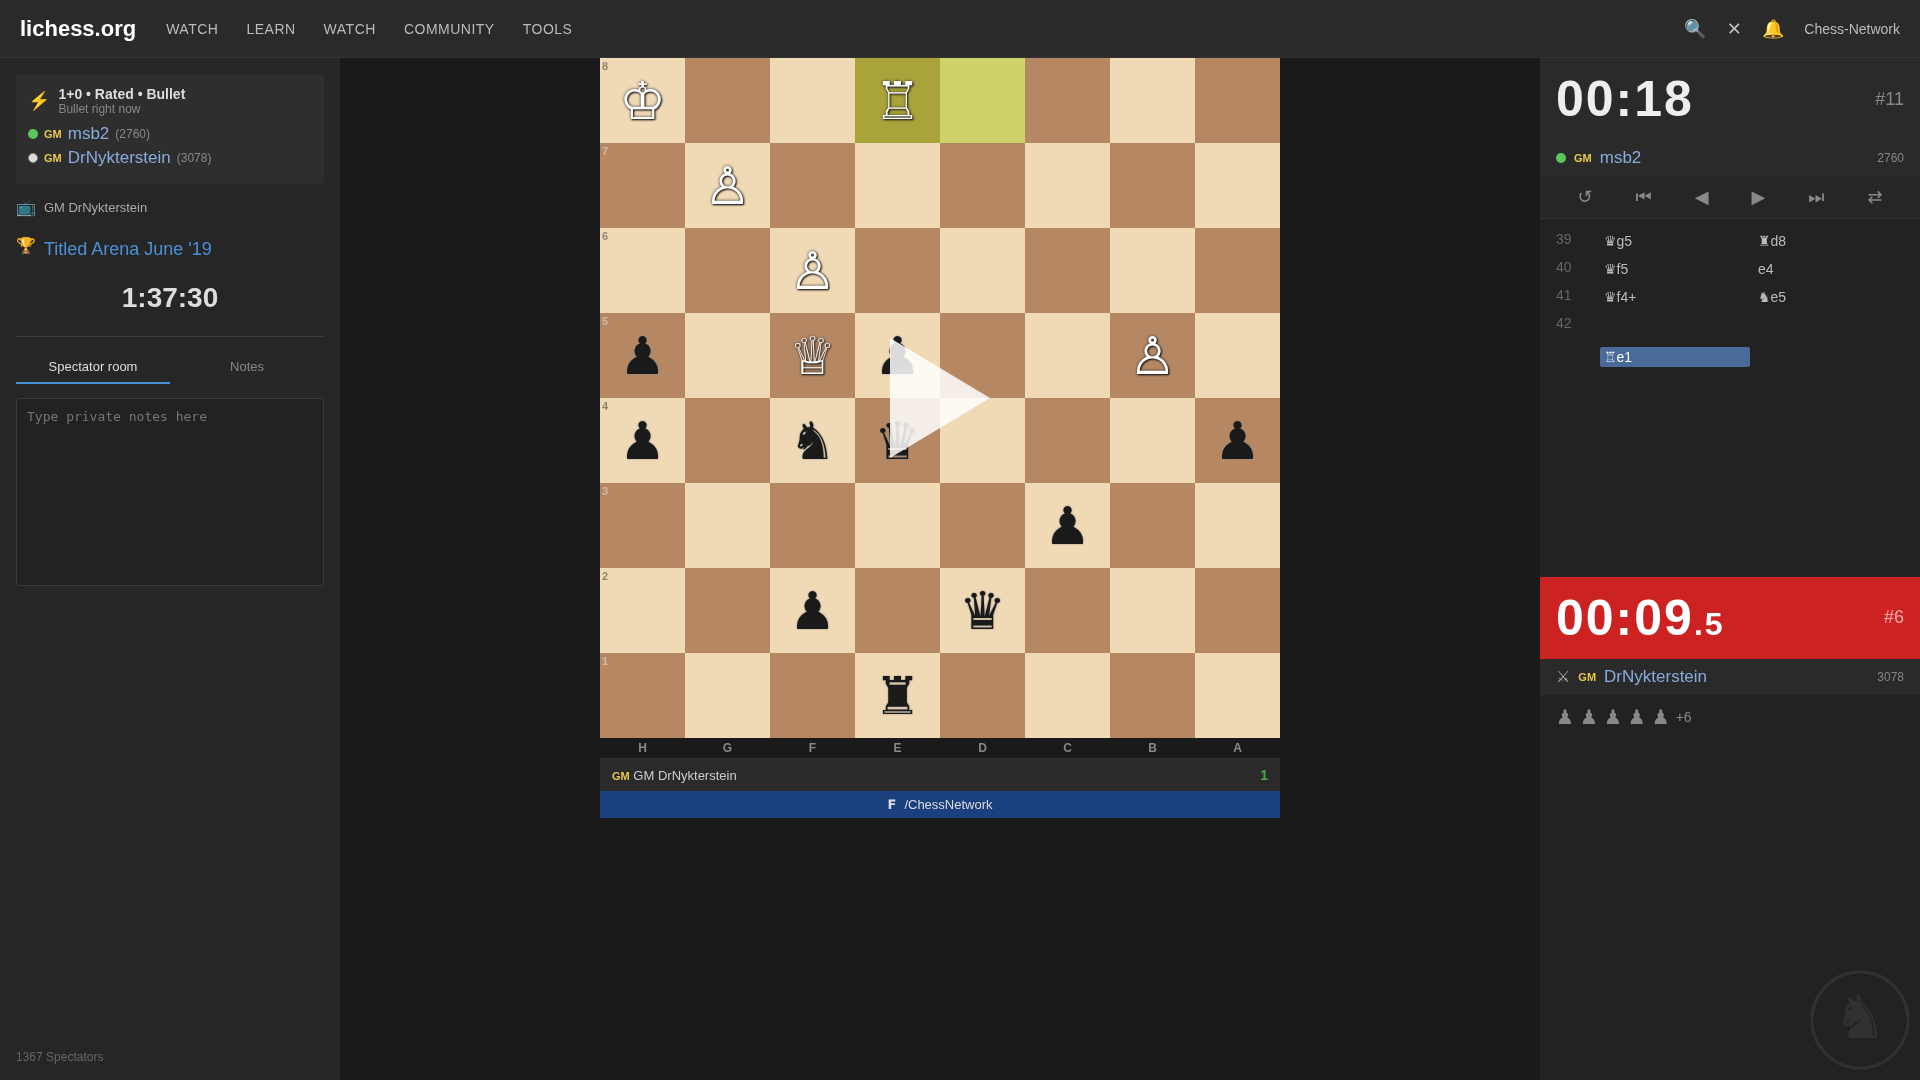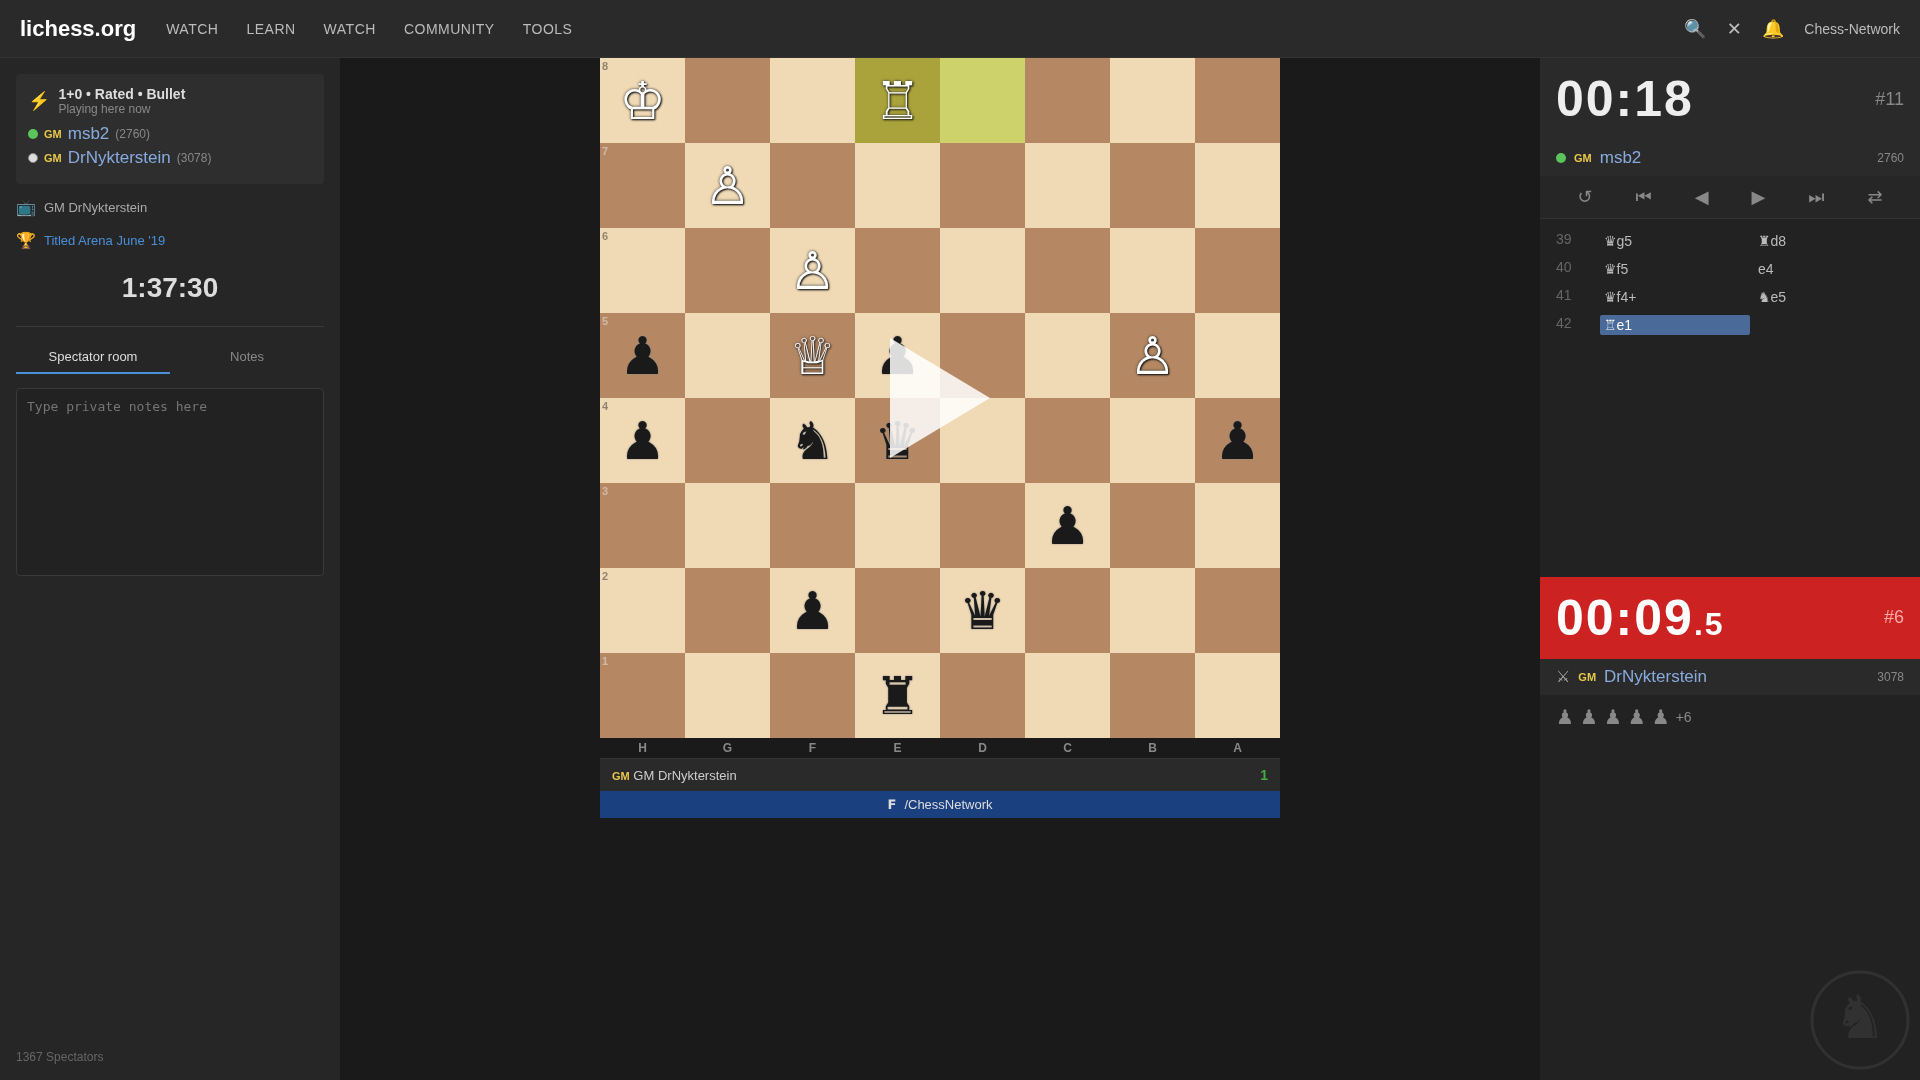--- a/index.html
+++ b/index.html
@@ -133,21 +133,22 @@
 
     .tournament-row {
       display: flex;
       align-items: center;
       gap: 8px;
       font-size: 13px;
     }
     .trophy-icon { color: #5bc55b; font-size: 16px; }
     .tournament-link {
       color: #4a90d9;
-      font-size: 13px;
+      font-size: 18px;
+      margin-top: 8px;
     }
 
     .timer-box {
       text-align: center;
       font-size: 28px;
       font-weight: bold;
       color: #ddd;
       padding: 8px 0;
     }
 
@@ -378,20 +379,21 @@
     }
     .move-num { color: #666; }
     .move-cell {
       padding: 2px 4px;
       border-radius: 2px;
       cursor: pointer;
     }
     .move-cell.active {
       background: #4a6a9a;
       color: #fff;
+      margin-top: 32px;
     }
 
     .timer-bottom {
       display: flex;
       align-items: center;
       justify-content: space-between;
       padding: 12px 16px;
       background: #cc2222;
     }
     .big-timer-red {
@@ -455,21 +457,21 @@
 </nav>
 
 <div class="main-content">
 
   <aside class="sidebar">
     <div class="game-info-box">
       <div class="game-title-row">
         <span class="lightning-icon">⚡</span>
         <div>
           <div class="game-title">1+0 • Rated • Bullet</div>
-          <div class="game-subtitle">Playing here now</div>
+          <div class="game-subtitle">Bullet right now</div>
         </div>
       </div>
       <div class="player-row">
         <span class="dot dot-green"></span>
         <span class="gm-badge">GM</span>
         <span class="player-name">msb2</span>
         <span class="player-rating">(<span>2760</span>)</span>
       </div>
       <div class="player-row">
         <span class="dot dot-white"></span>

